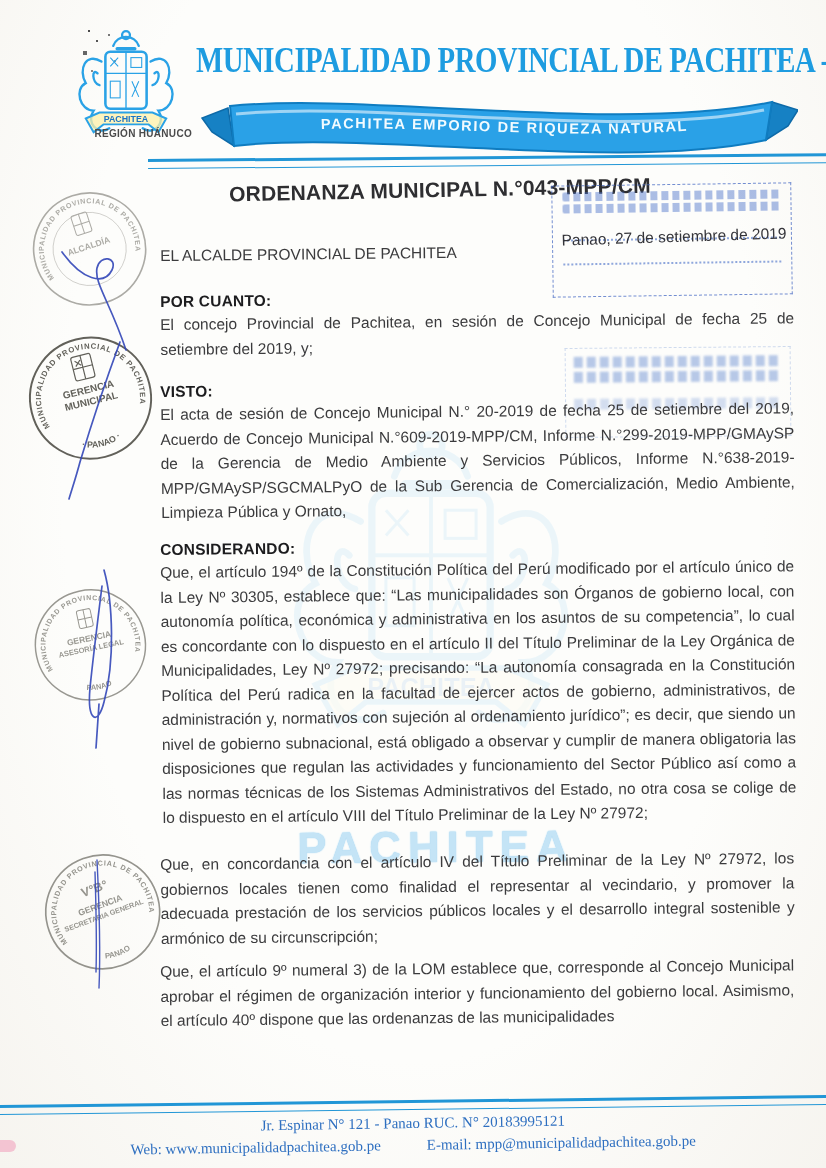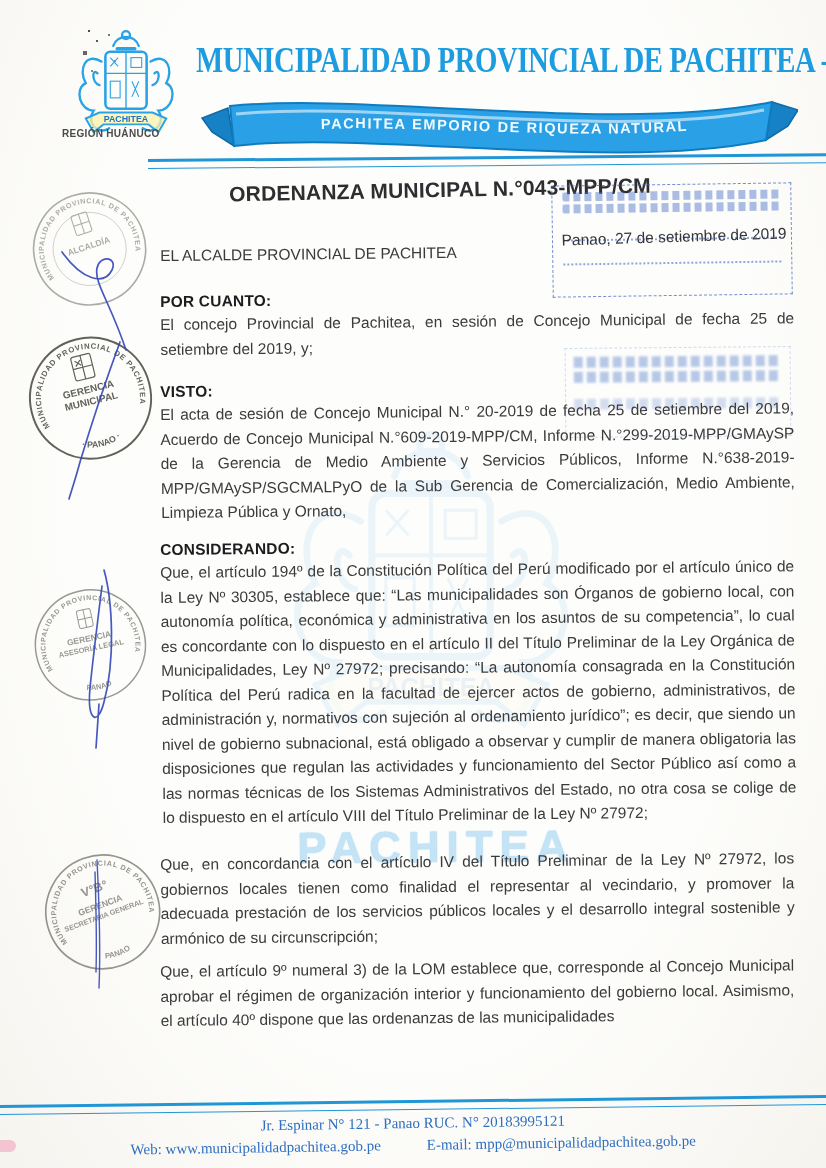--- a/index.html
+++ b/index.html
@@ -4,21 +4,21 @@
 <style>
   html,body{margin:0;padding:0;}
   .page{
     position:relative; width:826px; height:1168px; overflow:hidden;
     background:#fcfbf8;
     background-image:radial-gradient(ellipse at 50% 40%, #fdfdfb 60%, #f6f4ef 100%);
     font-family:"Liberation Sans", sans-serif;
   }
   
   .emblem{position:absolute; left:72px; top:26px; width:108px; height:130px;}
-  .emblem-region{position:absolute; left:62px; top:128px; width:130px; text-align:left;
+  .emblem-region{position:absolute; left:62px; top:128px; width:130px; text-align:right;
     font-size:10px; font-weight:bold; color:#4a4a4a; letter-spacing:.3px;}
   .org-title{
     position:absolute; left:196px; top:40px; width:610px;
     font-family:"Liberation Serif", serif; font-weight:bold;
     font-size:30px; color:#1e9ce0; letter-spacing:-.5px; white-space:nowrap;
     transform:scale(.96,1.18); transform-origin:left top;
   }
   .ribbon-wrap{position:absolute; left:198px; top:88px; width:600px; height:80px;}
   .rule{
     position:absolute; height:6px;

